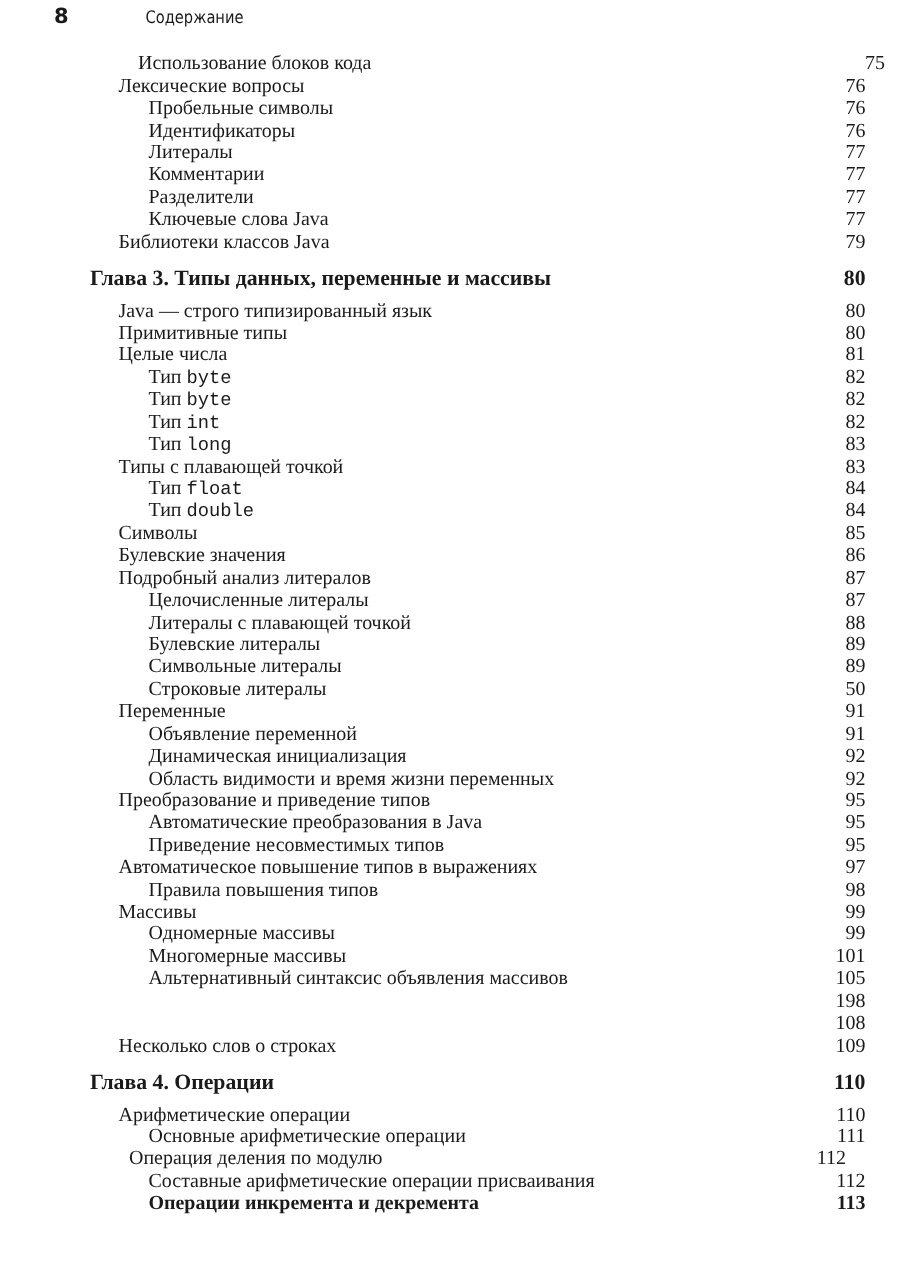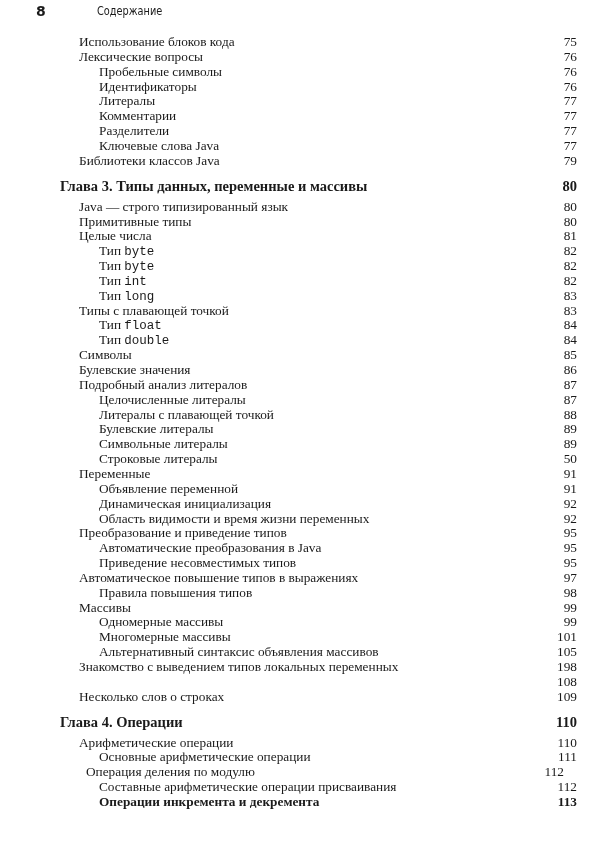--- a/index.html
+++ b/index.html
@@ -16,21 +16,21 @@
   </style>
 </head>
 <body>
 
 <div class="header">
   <span class="page-num">8</span>
   <span class="running-title">Содержание</span>
 </div>
 
 <div class="toc" id="toc">
-    <div class="row" style="left: 79px; width: 498px; top: 34px;">
+    <div class="row" style="left: 92px; width: 498px; top: 34px;">
       <span class="t"><span>Использование блоков кода</span></span>
       <span class="p">75</span>
     </div>
     <div class="row" style="left: 79px; width: 498px; top: 48.85px;">
       <span class="t"><span>Лексические вопросы</span></span>
       <span class="p">76</span>
     </div>
     <div class="row" style="left: 99px; width: 478px; top: 63.7px;">
       <span class="t"><span>Пробельные символы</span></span>
       <span class="p">76</span>
@@ -181,21 +181,20 @@
     </div>
     <div class="row" style="left: 99px; width: 478px; top: 629.3px;">
       <span class="t"><span>Многомерные массивы</span></span>
       <span class="p">101</span>
     </div>
     <div class="row" style="left: 99px; width: 478px; top: 644.15px;">
       <span class="t"><span>Альтернативный синтаксис объявления массивов</span></span>
       <span class="p">105</span>
     </div>
     <div class="row" style="left: 79px; width: 498px; top: 659px;">
-      <span class="t"><span>Знакомство с выведением типов локальных переменных</span></span>
       <span class="p">198</span>
     </div>
     <div class="row" style="left: 99px; width: 478px; top: 673.85px;">
       <span class="p">108</span>
     </div>
     <div class="row" style="left: 79px; width: 498px; top: 688.7px;">
       <span class="t"><span>Несколько слов о строках</span></span>
       <span class="p">109</span>
     </div>
     <div class="row lvl0" style="left: 60px; width: 517px; top: 714.55px;">

